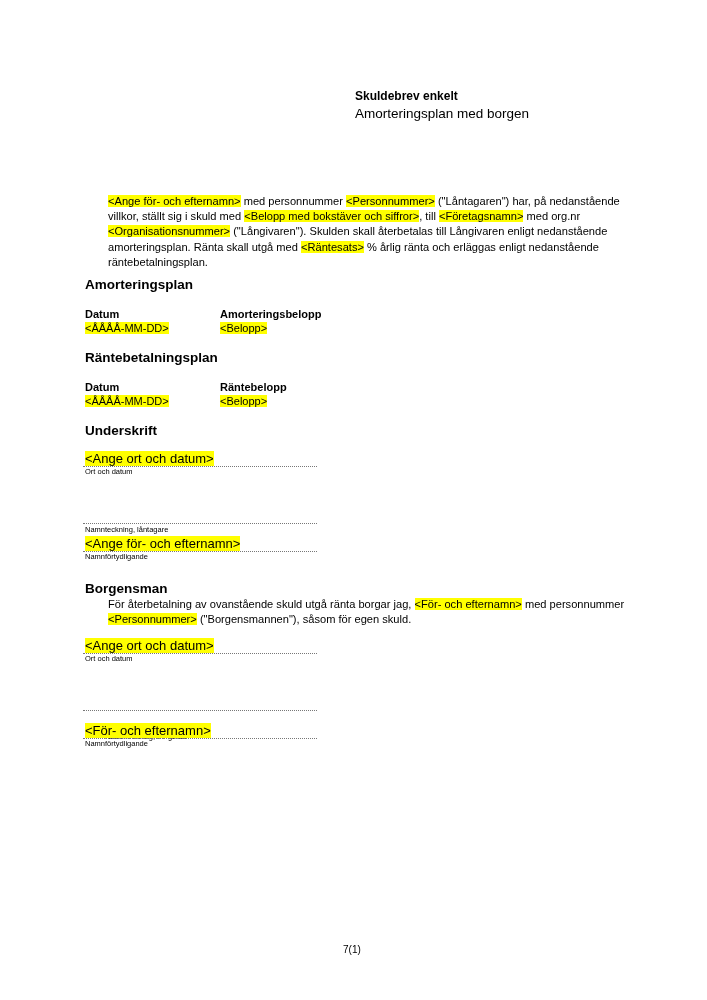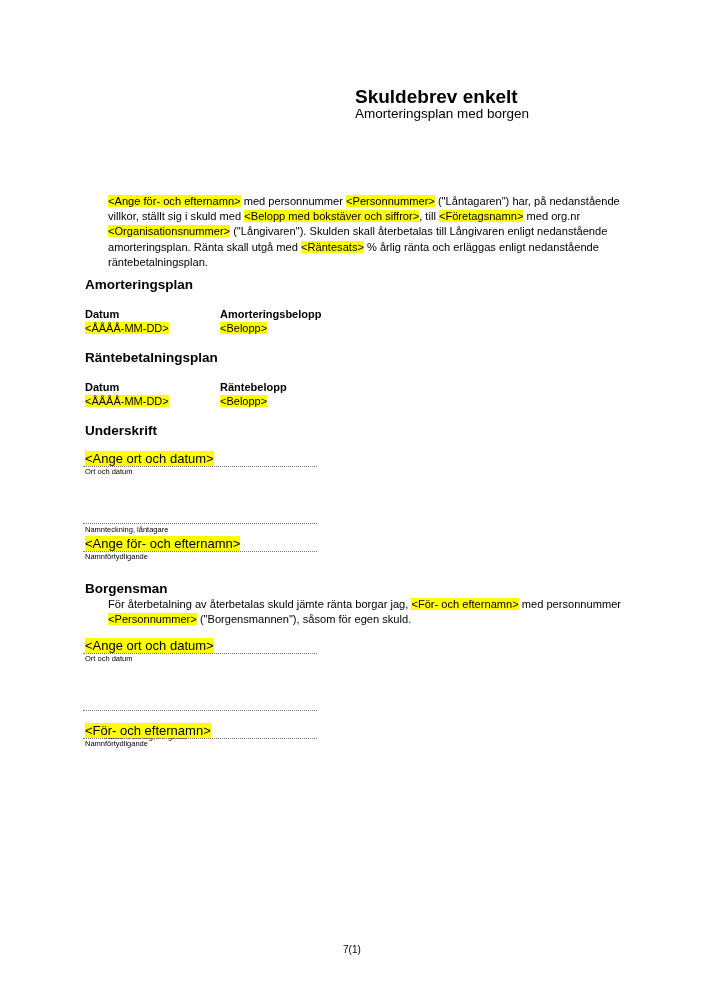--- a/index.html
+++ b/index.html
@@ -1,20 +1,20 @@
 <!DOCTYPE html>
 <html><head>
 <meta charset="utf-8">
 <style>
   html, body { margin: 0; padding: 0; background: #ffffff; }
   body { width: 707px; height: 1000px; position: relative; overflow: hidden;
          font-family: "Liberation Sans", sans-serif; color: #000; }
   .abs { position: absolute; }
   .hl { background: #ffff00; }
-  .title { left: 355px; top: 87px; font-size: 19px; font-weight: bold; line-height: 19px; }
+  .title { left: 355px; top: 87px; font-size: 12px; font-weight: bold; line-height: 19px; }
   .subtitle { left: 355px; top: 106px; font-size: 13.5px; line-height: 16px; }
   .para { left: 85px; top: 194px; width: 540px; font-size: 11.1px; line-height: 15.2px; margin-left: 23px; }
   .h2 { left: 85px; font-size: 13.5px; font-weight: bold; line-height: 16px; }
   .colhead { font-size: 11px; font-weight: bold; line-height: 14px; }
   .colval { font-size: 11px; line-height: 14px; }
   .sigfield { left: 85px; width: 232px; font-size: 13px; line-height: 14px; }
   .sigline { left: 83px; width: 234px; border-top: 1px dotted #777; height: 0; }
   .siglabel { left: 85px; font-size: 7.5px; line-height: 9px; }
   .pagenum { left: 343px; top: 944px; font-size: 10px; line-height: 12px; }
 </style>
@@ -45,21 +45,21 @@
 <div class="abs sigline" style="top:466px;"></div>
 <div class="abs siglabel" style="top:467px;">Ort och datum</div>
 <div class="abs sigline" style="top:523px;"></div>
 <div class="abs siglabel" style="top:525px;">Namnteckning, låntagare</div>
 <div class="abs sigfield" style="top:537px;"><span class="hl">&lt;Ange för- och efternamn&gt;</span></div>
 <div class="abs sigline" style="top:551px;"></div>
 <div class="abs siglabel" style="top:552px;">Namnförtydligande</div>
 
 <div class="abs h2" style="top:581px;">Borgensman</div>
 <div class="abs para" style="top:597px;">
-  <span>För återbetalning av återbetalas skuld jämte ränta borgar jag, </span><span class="hl">&lt;För- och efternamn&gt;</span><span> med personnummer </span><span class="hl">&lt;Personnummer&gt;</span><span> ("Borgensmannen"), såsom för egen skuld.</span>
+  <span>För återbetalning av ovanstående skuld utgå ränta borgar jag, </span><span class="hl">&lt;För- och efternamn&gt;</span><span> med personnummer </span><span class="hl">&lt;Personnummer&gt;</span><span> ("Borgensmannen"), såsom för egen skuld.</span>
 </div>
 <div class="abs sigfield" style="top:639px;"><span class="hl">&lt;Ange ort och datum&gt;</span></div>
 <div class="abs sigline" style="top:653px;"></div>
 <div class="abs siglabel" style="top:654px;">Ort och datum</div>
 <div class="abs sigline" style="top:710px;"></div>
 <div class="abs siglabel" style="top:732px;margin-left:20px;">Namnteckning, borgenär</div>
 <div class="abs sigfield" style="top:724px;"><span class="hl">&lt;För- och efternamn&gt;</span></div>
 <div class="abs sigline" style="top:738px;"></div>
 <div class="abs siglabel" style="top:739px;">Namnförtydligande</div>
 

